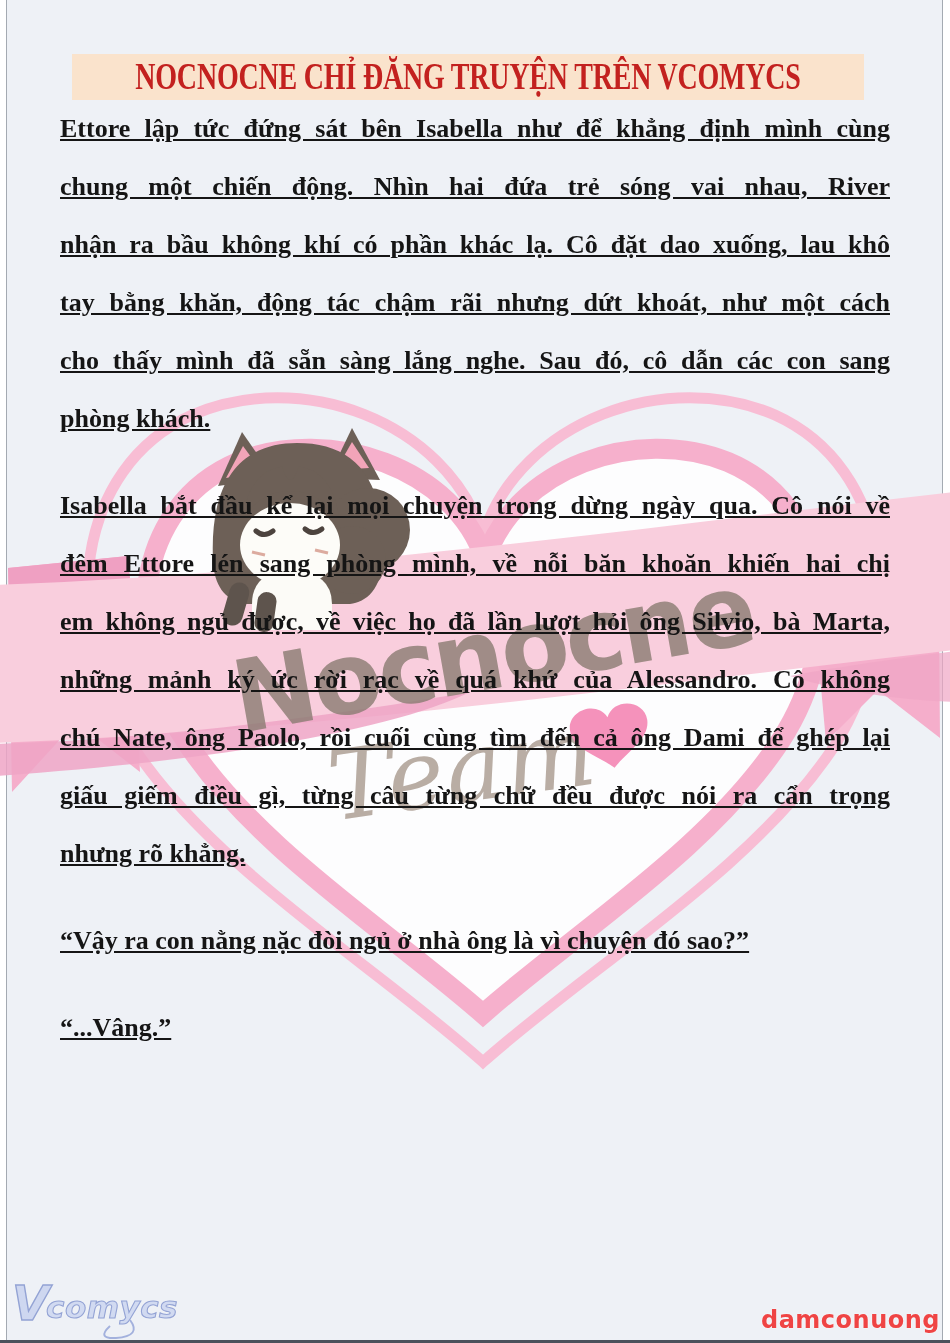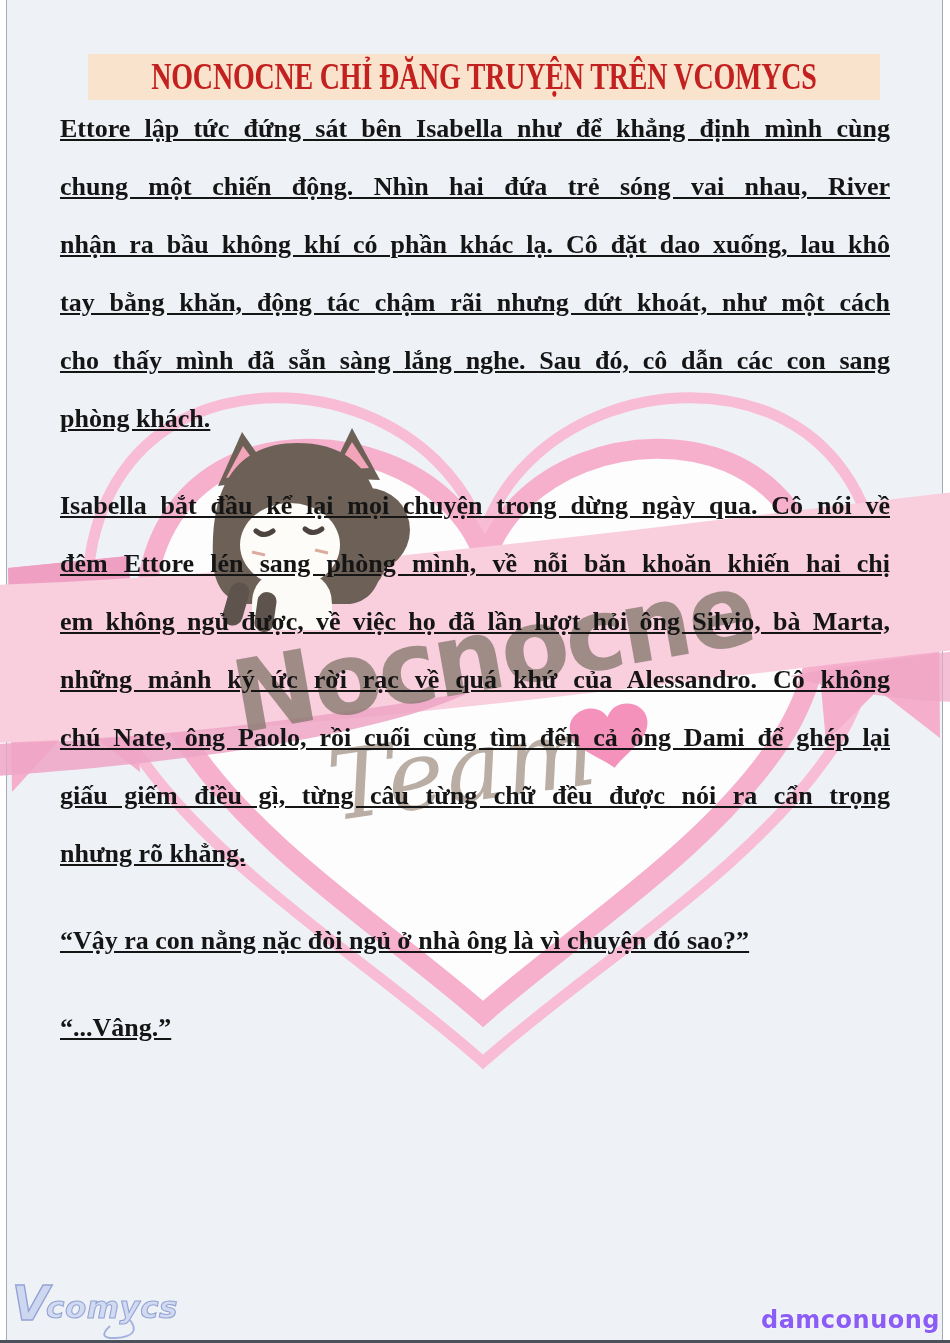--- a/index.html
+++ b/index.html
@@ -15,21 +15,21 @@
     background:#eef1f6;
   }
   .edge-line{position:absolute;top:0;width:1px;height:1340px;background:#a4aab2;}
   .edge-left{left:6px;}
   .edge-right{left:942px;}
   .bottom-strip{position:absolute;left:0;top:1340px;width:950px;height:3px;background:#4b515b;}
 
   .watermark-svg{position:absolute;left:0;top:0;z-index:1;}
 
   .header-band{
-    position:absolute;left:88px;top:54px;width:792px;height:46px;
+    position:absolute;left:72px;top:54px;width:792px;height:46px;
     background:#fae3cc;
     display:flex;align-items:center;justify-content:center;
     z-index:3;
   }
   .header-text{
     font-weight:700;font-size:28px;color:#c3211f;
     letter-spacing:-0.2px;white-space:nowrap;
     transform:scaleY(1.32);
     font-family:"Liberation Serif","DejaVu Serif",serif;
   }
@@ -43,21 +43,21 @@
   .line{
     height:58px;line-height:58px;overflow:hidden;
     text-align:justify;text-align-last:justify;text-decoration:underline;
   }
   .para .line:last-child{text-align:justify;text-align-last:left;}
 
   .footer-logo{position:absolute;left:10px;top:1272px;z-index:3;}
   .damconuong{
     position:absolute;right:10px;top:1306px;z-index:3;
     font-family:"DejaVu Sans","Liberation Sans",sans-serif;
-    font-weight:700;font-size:24px;color:#8b5cf6;
+    font-weight:700;font-size:24px;color:#ef4444;
     text-shadow:0 0 2px #ffffff;
     letter-spacing:0.5px;
   }
 
   .wm-nocnocne{
     font-family:"DejaVu Sans","Liberation Sans",sans-serif;
     font-weight:700;font-size:100px;letter-spacing:-3px;
   }
   .wm-team{
     font-family:"DejaVu Serif","Liberation Serif",serif;

